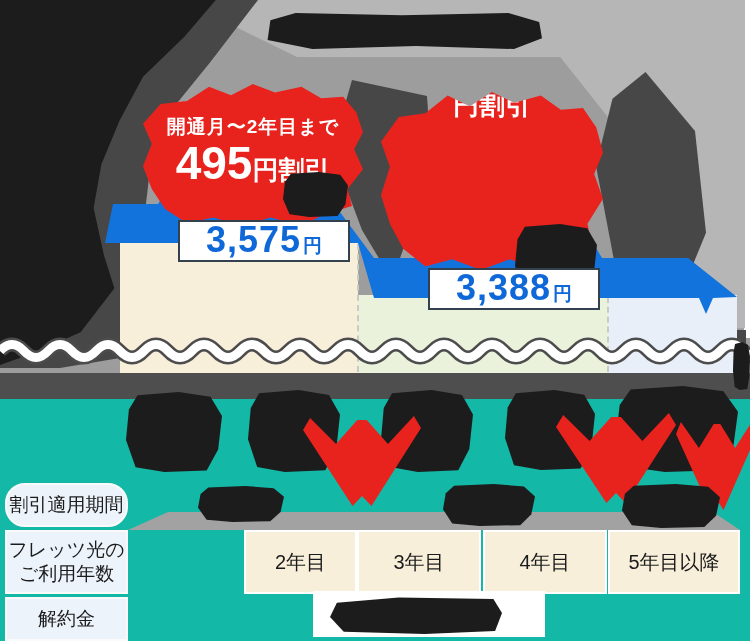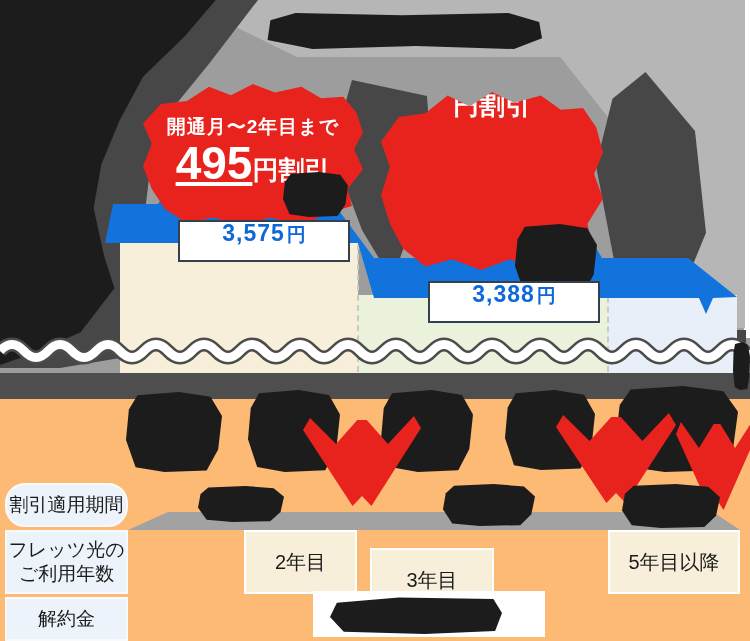--- a/index.html
+++ b/index.html
@@ -1,18 +1,18 @@
 <!DOCTYPE html>
 <html><head>
 <meta charset="utf-8">
 <style>
   html,body{margin:0;padding:0;background:#e8e8e8;}
   #stage{
     position:relative;width:750px;height:641px;overflow:hidden;
-    background:#fdba74;
+    background:#14b8a6;
     font-family:"Liberation Sans","DejaVu Sans",sans-serif;
   }
   .abs{position:absolute;}
   
   .bg-top{left:0;top:0;width:750px;height:373px;background:#9d9d9d;}
   .bg-darkstrip{left:0;top:373px;width:750px;height:26px;background:#4e4e4e;}
   .white-margin{left:744px;top:0;width:6px;height:338px;background:#ffffff;}
   
   .balloon{background:#b6b6b6;
     clip-path:polygon(2% 0%,100% 0%,100% 98%,93% 98%,82% 74%,76% 36%,67% 17%,20% 17%,9% 8%);}
@@ -31,26 +31,26 @@
   .bar-lblue{background:#e9eff9;text-align:right;}
   .dotline{border-left:2px dashed #c7cdc2;width:0;}
   
   .blueband{left:0;top:0;width:750px;height:641px;background:#1373dc;
     clip-path:polygon(105px 243px,113px 204px,158px 204px,170px 186px,182px 204px,296px 204px,309px 184px,322px 204px,334px 204px,374px 258px,536px 258px,549px 236px,562px 258px,578px 258px,590px 238px,602px 258px,688px 258px,737px 297px,713px 298px,706px 314px,699px 298px,374px 298px,358px 243px);}
   
   .burst{background:#e8231e;color:#fff;text-align:center;
     clip-path:polygon(50% 0%,60% 6%,72% 2%,81% 10%,91% 9%,97% 20%,100% 34%,96% 46%,100% 60%,93% 74%,95% 86%,82% 92%,72% 100%,58% 94%,45% 100%,32% 94%,20% 98%,10% 88%,4% 74%,0% 58%,4% 42%,0% 28%,8% 14%,20% 12%,30% 2%,40% 8%);}
   .burst .l1{font-size:19px;font-weight:bold;letter-spacing:1px;}
   .burst .l2{display:flex;align-items:baseline;justify-content:center;font-weight:bold;line-height:1;}
-  .burst .amt{font-size:46px;text-decoration:underline;}
+  .burst .amt{font-size:46px;}
   .burst .suf{font-size:26px;}
   
   .pricebox{background:#fff;border:2px solid #33414f;display:flex;align-items:baseline;justify-content:center;
     color:#0f68d8;font-weight:bold;line-height:1;}
-  .pricebox .val{font-size:23px;letter-spacing:1px;}
+  .pricebox .val{font-size:36px;letter-spacing:1px;}
   .pricebox .unit{font-size:19px;margin-left:2px;}
   
   .redv{background:#e8231e;
     clip-path:polygon(6% 10%,28% 36%,46% 12%,54% 12%,72% 36%,94% 8%,100% 20%,58% 98%,50% 88%,42% 98%,0% 22%);}
   
   .trapezoid{background:#a2a2a2;clip-path:polygon(40px 0,585px 0,612px 18px,0px 18px);}
   .rowlabel{background:#edf3fb;border:2px solid #fafafa;color:#1b1b1b;
     display:flex;flex-direction:column;align-items:center;justify-content:center;
     font-size:19px;line-height:1.25;box-sizing:border-box;text-align:center;}
   .ycell{background:#f8efdb;border:2px solid #ffffff;color:#1b1b1b;display:flex;align-items:center;justify-content:center;
@@ -97,21 +97,21 @@
     </div>
   </div>
 
   <div class="abs blackblob blob-oct" style="left:283px;top:172px;width:65px;height:45px;"></div>
   <div class="abs blackblob blob-oct" style="left:515px;top:224px;width:82px;height:70px;"></div>
 
   <div class="abs pricebox" style="left:178px;top:220px;width:168px;height:38px;">
     <span class="val">3,575</span>
     <span class="unit">円</span>
   </div>
-  <div class="abs pricebox" style="left:428px;top:281px;width:168px;height:38px;">
+  <div class="abs pricebox" style="left:428px;top:268px;width:168px;height:38px;">
     <span class="val">3,388</span>
     <span class="unit">円</span>
   </div>
 
   <svg class="abs" style="left:0;top:336px;" width="750" height="30" viewBox="0 0 750 30">
     <path d="M0 15 q 12 -13 24 0 t 24 0 t 24 0 t 24 0 t 24 0 t 24 0 t 24 0 t 24 0 t 24 0 t 24 0 t 24 0 t 24 0 t 24 0 t 24 0 t 24 0 t 24 0 t 24 0 t 24 0 t 24 0 t 24 0 t 24 0 t 24 0 t 24 0 t 24 0 t 24 0 t 24 0 t 24 0 t 24 0 t 24 0 t 24 0 t 24 0 t 24 0" fill="none" stroke="#4c4c4c" stroke-width="14"></path>
     <path d="M0 15 q 12 -13 24 0 t 24 0 t 24 0 t 24 0 t 24 0 t 24 0 t 24 0 t 24 0 t 24 0 t 24 0 t 24 0 t 24 0 t 24 0 t 24 0 t 24 0 t 24 0 t 24 0 t 24 0 t 24 0 t 24 0 t 24 0 t 24 0 t 24 0 t 24 0 t 24 0 t 24 0 t 24 0 t 24 0 t 24 0 t 24 0 t 24 0 t 24 0" fill="none" stroke="#ffffff" stroke-width="9"></path>
   </svg>
   <div class="abs blackblob blob-oct" style="left:733px;top:342px;width:17px;height:48px;"></div>
 
@@ -137,22 +137,25 @@
     <span>解約金</span>
   </div>
 
   <div class="abs blackblob blob-oct" style="left:198px;top:486px;width:86px;height:36px;"></div>
   <div class="abs blackblob blob-oct" style="left:443px;top:484px;width:92px;height:42px;"></div>
   <div class="abs blackblob blob-oct" style="left:622px;top:484px;width:98px;height:44px;"></div>
 
   <div class="abs ycell bar-cream" style="left:244px;width:113px;">
     <span>2年目</span>
   </div>
-  <div class="abs ycell bar-green" style="left:370px;width:124px;margin-top:18px;">
+  <div class="abs ycell bar-green" style="left:357px;width:124px;">
     <span>3年目</span>
+  </div>
+  <div class="abs ycell bar-green" style="left:483px;width:124px;">
+    <span>4年目</span>
   </div>
   <div class="abs ycell bar-lblue" style="left:608px;width:132px;">
     <span>5年目以降</span>
   </div>
 
   <div class="abs feebox" style="left:313px;top:591px;width:232px;height:46px;"></div>
   <div class="abs blackblob" style="left:330px;top:596px;width:172px;height:38px;clip-path:polygon(4% 18%,40% 4%,95% 8%,100% 45%,96% 92%,55% 100%,8% 94%,0 55%);"></div>
 
 </div>
 

